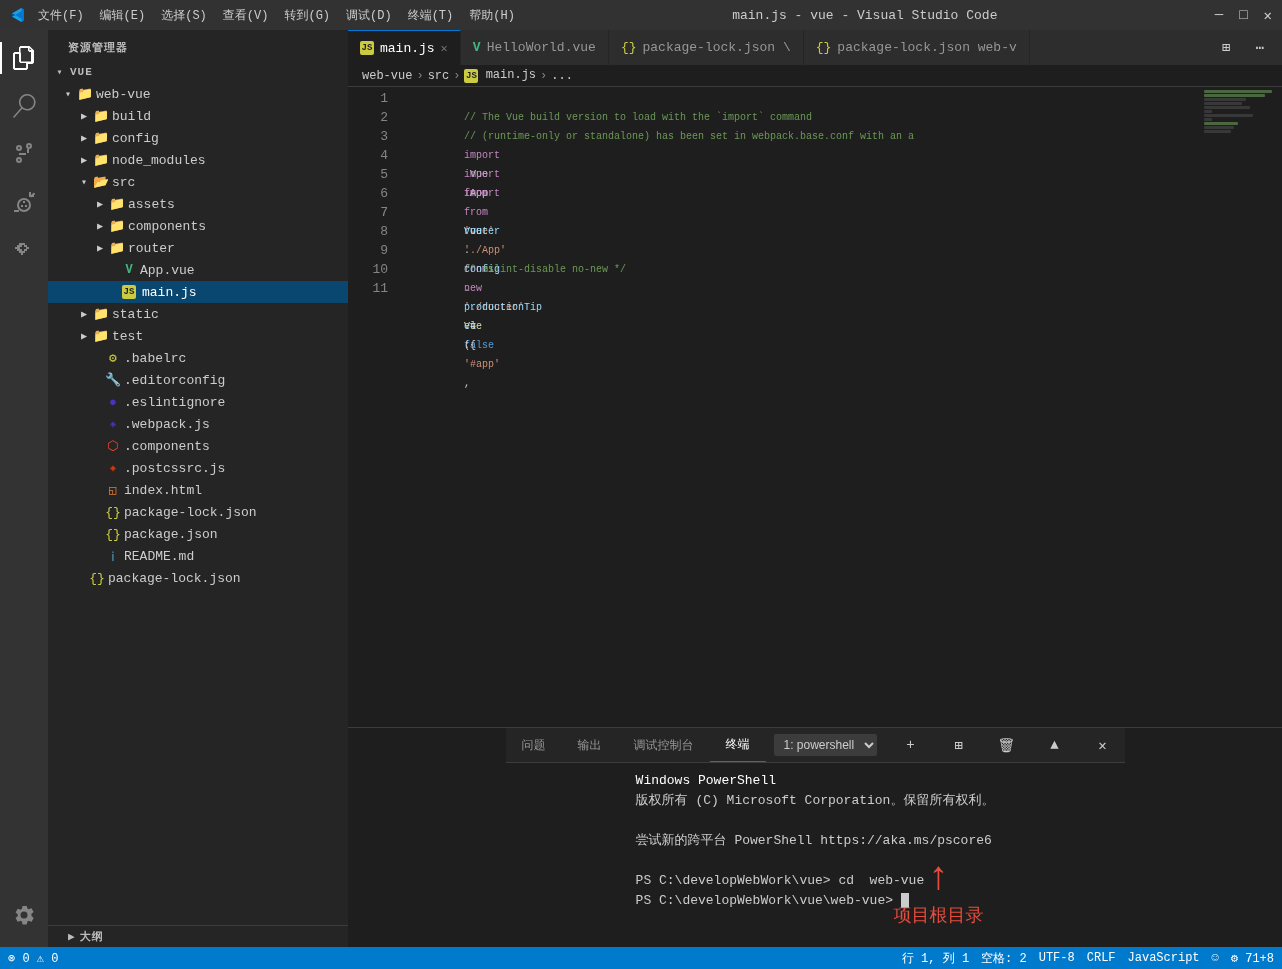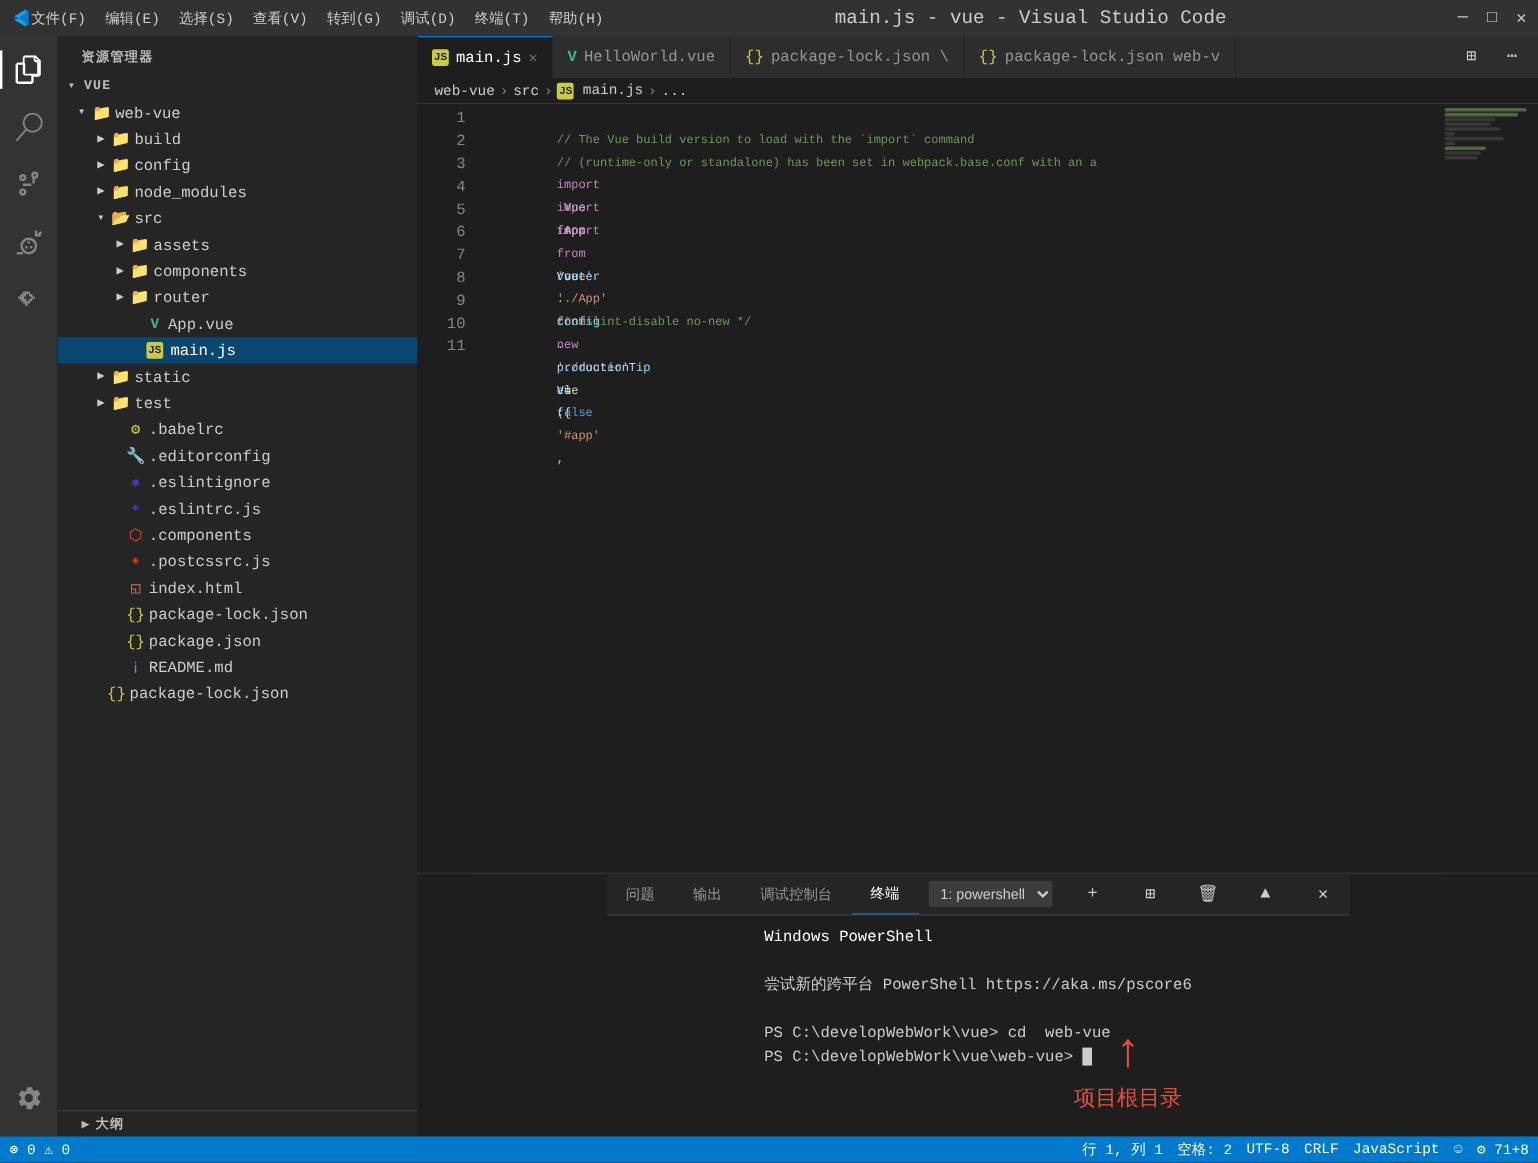--- a/index.html
+++ b/index.html
@@ -20,32 +20,33 @@
       background: #323233;
       display: flex;
       align-items: center;
       justify-content: space-between;
       padding: 0 10px;
       flex-shrink: 0;
     }
     .title-bar-left {
       display: flex;
       align-items: center;
+      gap: 12px;
     }
     .title-bar-menu {
       display: flex;
       gap: 16px;
       font-size: 12px;
       color: #cccccc;
     }
     .title-bar-menu span {
       cursor: pointer;
     }
     .title-bar-title {
-      font-size: 16px;
+      font-size: 13px;
       color: #cccccc;
       flex: 1;
       text-align: center;
     }
     .title-bar-controls {
       display: flex;
       gap: 16px;
     }
     .title-bar-controls span {
       font-size: 14px;
@@ -614,21 +615,21 @@
 
       <div class="tree-item" style="padding-left:40px;">
         <span class="tree-arrow" style="visibility:hidden;">▶</span>
         <span class="tree-icon" style="color:#4b32c3;">●</span>
         <span class="tree-label">.eslintignore</span>
       </div>
 
       <div class="tree-item" style="padding-left:40px;">
         <span class="tree-arrow" style="visibility:hidden;">▶</span>
         <span class="tree-icon" style="color:#4b32c3; font-size:10px;">◈</span>
-        <span class="tree-label">.eslintrc.js</span>
+        <span class="tree-label">.webpack.js</span>
       </div>
 
       <div class="tree-item" style="padding-left:40px;">
         <span class="tree-arrow" style="visibility:hidden;">▶</span>
         <span class="tree-icon" style="color:#f44336;">⬡</span>
         <span class="tree-label">.components</span>
       </div>
 
       <div class="tree-item" style="padding-left:40px;">
         <span class="tree-arrow" style="visibility:hidden;">▶</span>
@@ -826,20 +827,21 @@
           </select>
           <div class="panel-action-btn" title="New Terminal">+</div>
           <div class="panel-action-btn" title="Split Terminal">⊞</div>
           <div class="panel-action-btn" title="Kill Terminal">🗑</div>
           <div class="panel-action-btn" title="Maximize Panel">▲</div>
           <div class="panel-action-btn" title="Close Panel">✕</div>
         </div>
       </div>
       <div class="terminal-content">
         <div class="terminal-line t-white">Windows PowerShell</div>
+        <div class="terminal-line">版权所有 (C) Microsoft Corporation。保留所有权利。</div>
         <div class="terminal-line">&nbsp;</div>
         <div class="terminal-line">尝试新的跨平台 PowerShell https://aka.ms/pscore6</div>
         <div class="terminal-line">&nbsp;</div>
         <div class="terminal-line">PS C:\developWebWork\vue&gt; cd  web-vue</div>
         <div class="terminal-line">PS C:\developWebWork\vue\web-vue&gt; <span style="background:#cccccc;color:#1e1e1e;">&nbsp;</span></div>
 
         <div class="annotation-area">
           <span class="annotation-arrow">↑</span>
           <div class="annotation-text">项目根目录</div>
         </div>

